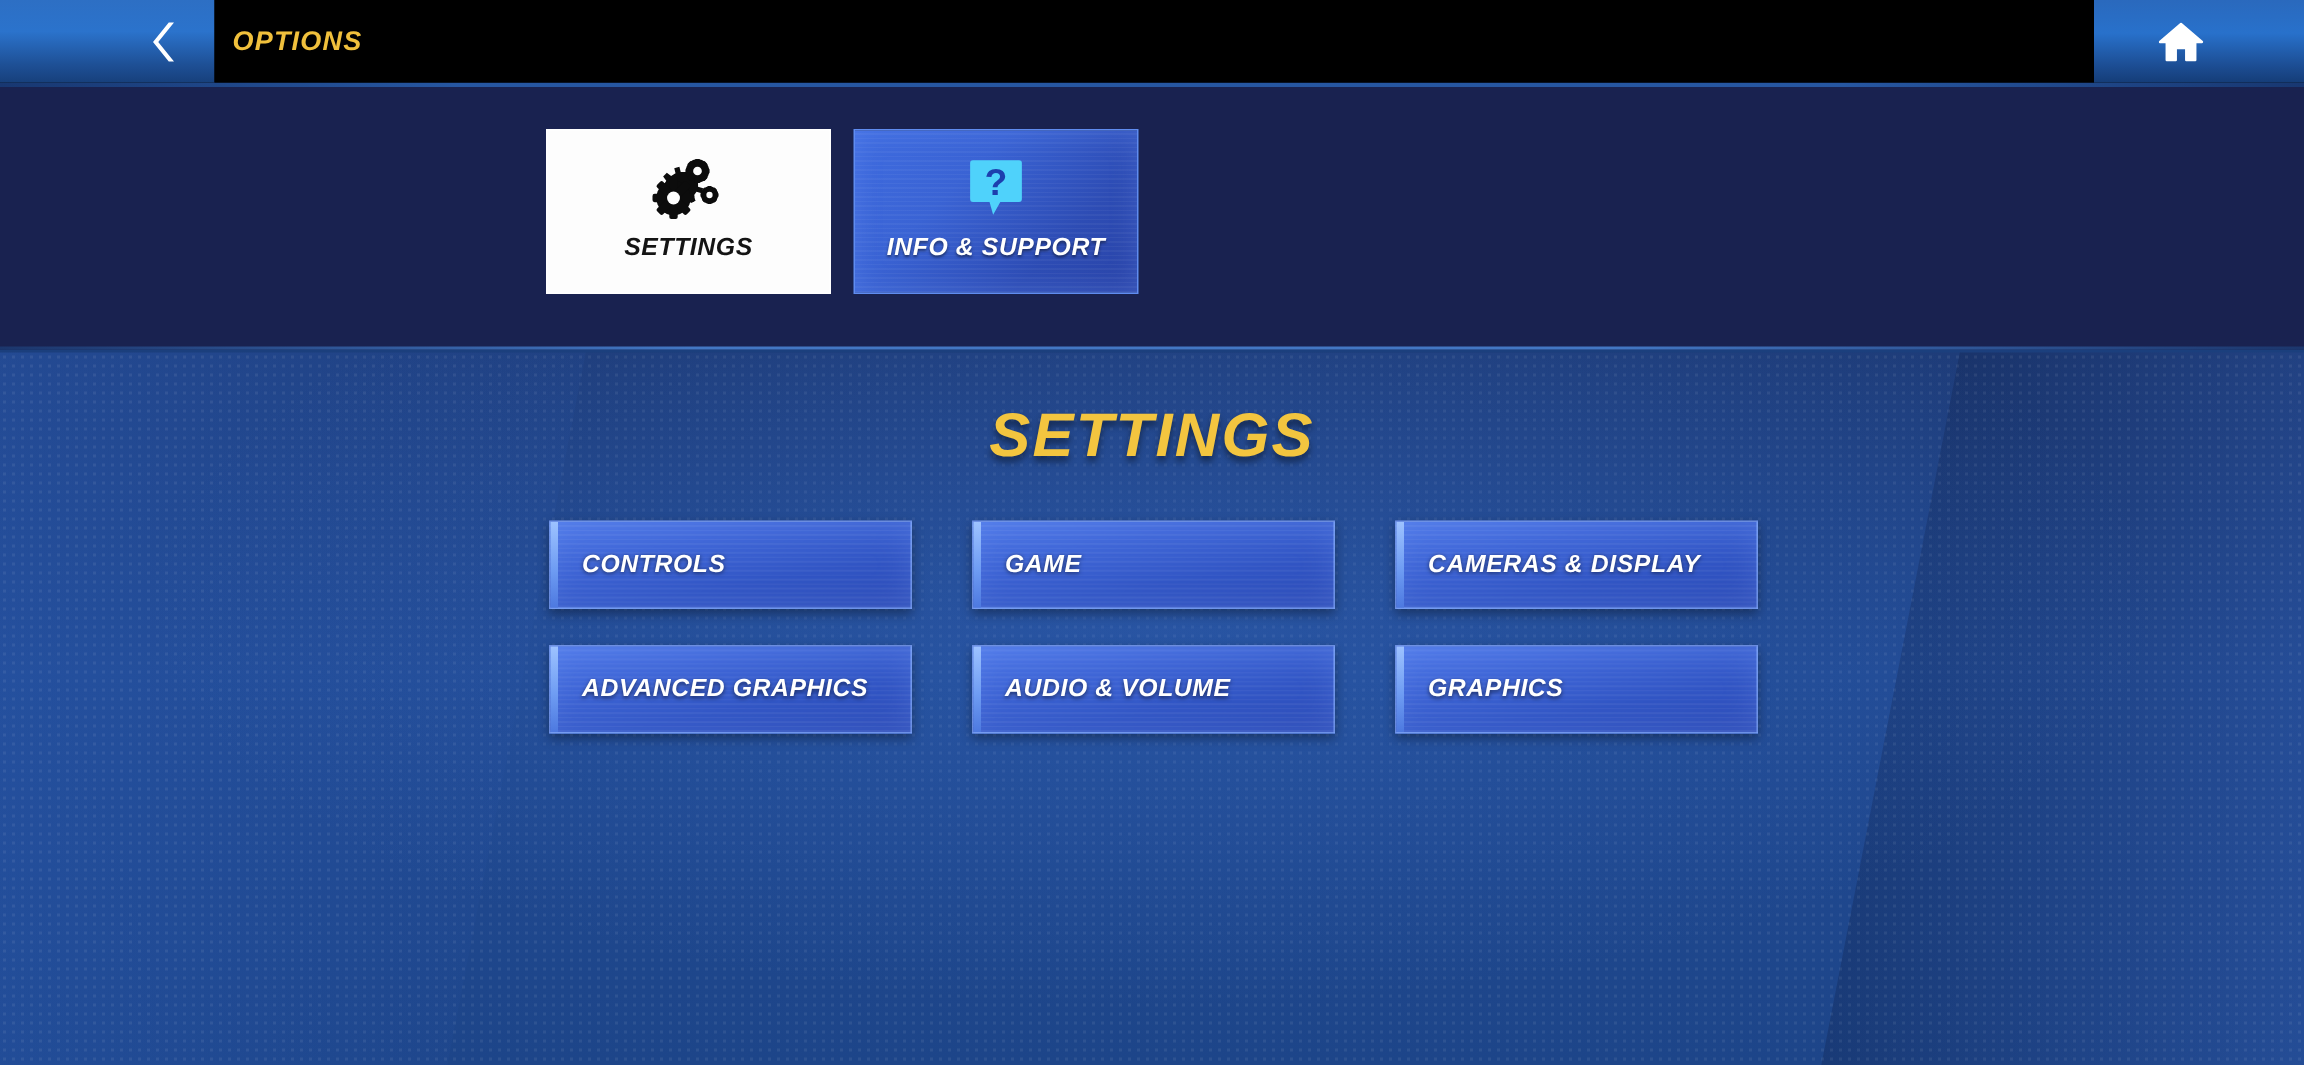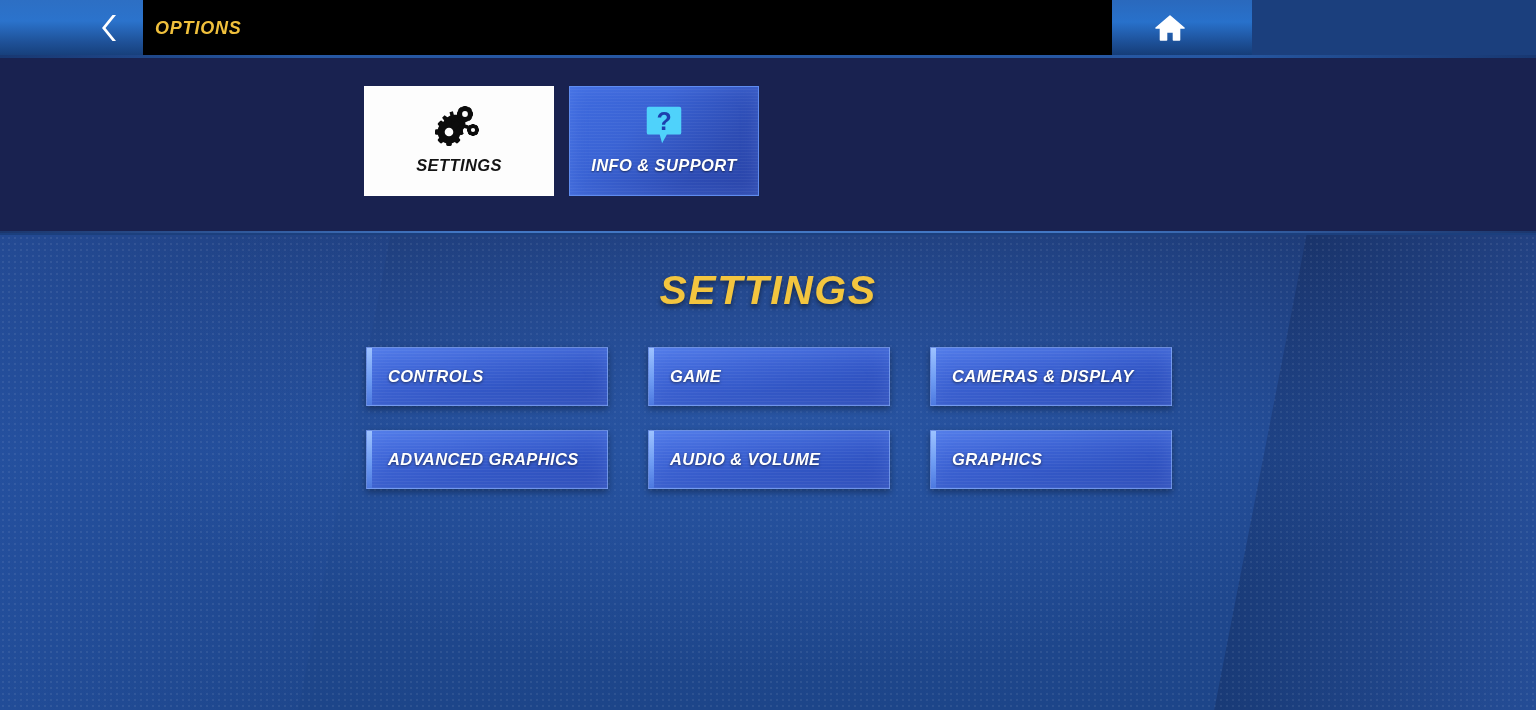--- a/index.html
+++ b/index.html
@@ -5,21 +5,21 @@
   * { margin:0; padding:0; box-sizing:border-box; }
   html,body { width:1536px; height:710px; overflow:hidden; }
   body {
     font-family:"Liberation Sans", sans-serif;
     background:#1b3f7d;
     position:relative;
   }
 
   
   #topbar{
-    position:absolute; left:0; top:0; width:1252px; height:55px;
+    position:absolute; left:0; top:0; width:1536px; height:55px;
     background:#000; z-index:20;
   }
   #back-btn{
     position:absolute; left:0; top:0; width:143px; height:55px;
     background:linear-gradient(180deg,#2d6fc4 0%,#2b73cc 38%,#1e5096 78%,#17407c 100%);
     cursor:pointer;
   }
   #back-btn .chev{
     position:absolute; right:22px; top:50%; transform:translateY(-50%);
     width:22px; height:30px;

